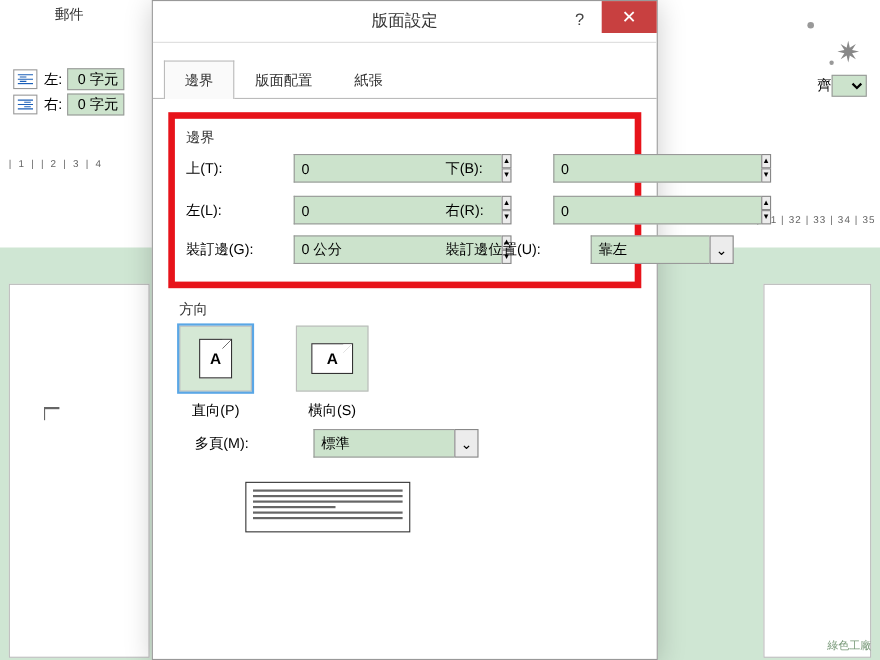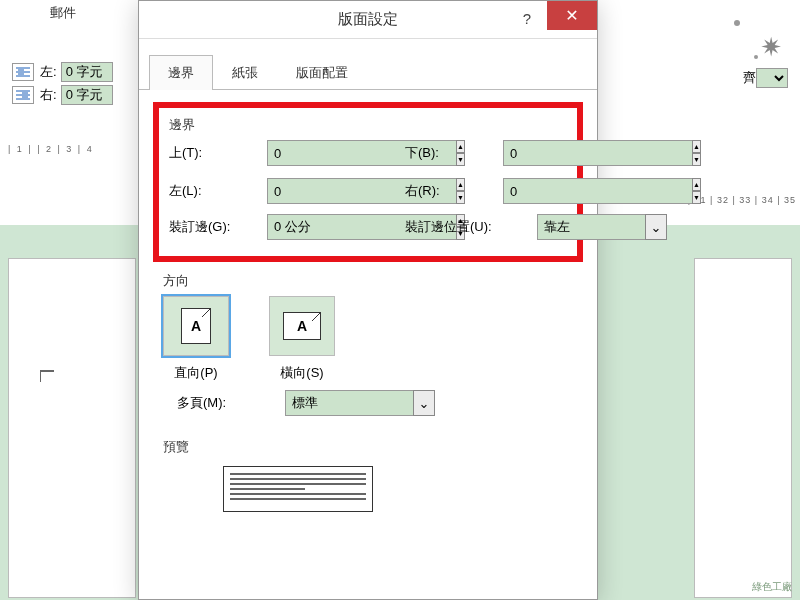--- a/index.html
+++ b/index.html
@@ -9,21 +9,21 @@
     .app-bg { position: absolute; top: 0; left: 0; width: 800px; height: 600px; background: #fff; }
     .app-menu { display: flex; padding: 4px 8px 10px; gap: 24px; color: #333; }
     .app-menu span { cursor: pointer; margin-left: 42px; }
     
     .indent-group { padding: 6px 12px; }
     .indent-group .title { text-align: center; color: #444; margin-bottom: 6px; }
     .indent-row { display: flex; align-items: center; margin: 3px 0; }
     .indent-row .icon-box { width: 22px; height: 18px; border: 1px solid #999; display: flex; align-items: center; justify-content: center; margin-right: 6px; }
     .indent-row .icon-box svg { width: 14px; height: 10px; }
     .indent-row .lbl { margin-right: 4px; }
-    .indent-row input { width: 52px; height: 20px; background: #cce3cc; border: 1px solid #999; padding: 0 4px; }
+    .indent-row input { width: 52px; height: 20px; background: #cce3cc; border: 1px solid #999; padding: 0 4px; text-align: right; }
     
     .ruler { display: flex; margin-top: 30px; padding-left: 8px; font-size: 9px; color: #666; letter-spacing: 2px; white-space: nowrap; }
     .ruler-right { position: absolute; right: 4px; top: 195px; font-size: 9px; color: #666; letter-spacing: 1px; white-space: nowrap; }
     
     .doc-bg { position: absolute; top: 225px; left: 0; width: 800px; height: 380px; background: #cfe6d3; }
     .doc-page { position: absolute; top: 258px; left: 8px; width: 128px; height: 340px; background: #fff; border: 1px solid #bbb; }
     .doc-page-right { position: absolute; top: 258px; right: 8px; width: 98px; height: 340px; background: #fff; border: 1px solid #bbb; }
     .cursor-bar { position: absolute; top: 370px; left: 40px; width: 14px; height: 2px; background: #666; }
     .cursor-tick { position: absolute; top: 370px; left: 40px; width: 1px; height: 12px; background: #666; }
     
@@ -137,22 +137,22 @@
 
 <div class="dialog">
   <div class="title-bar">
     <span class="t">版面設定</span>
     <span class="help">?</span>
     <div class="close">✕</div>
   </div>
 
   <div class="tabs">
     <div class="tab active">邊界</div>
+    <div class="tab">版面配置</div>
     <div class="tab">紙張</div>
-    <div class="tab">版面配置</div>
   </div>
   <div class="tab-line"></div>
 
   <div class="body">
 
     <div class="highlight-box">
       <div class="section-label">邊界</div>
 
       <div class="grid">
         <span><span>上(T):</span></span>
@@ -225,21 +225,20 @@
 
     <div class="pages-row">
       <span class="field-lbl">多頁(M):</span>
       <div class="combo">
         <div class="val">標準</div>
         <div class="arrow">⌄</div>
       </div>
     </div>
 
     <div class="preview">
-      <div class="section-label">預覽</div>
       <div class="preview-box">
         <div class="ln"></div>
         <div class="ln"></div>
         <div class="ln"></div>
         <div class="ln short"></div>
         <div class="ln"></div>
         <div class="ln"></div>
       </div>
     </div>
 

